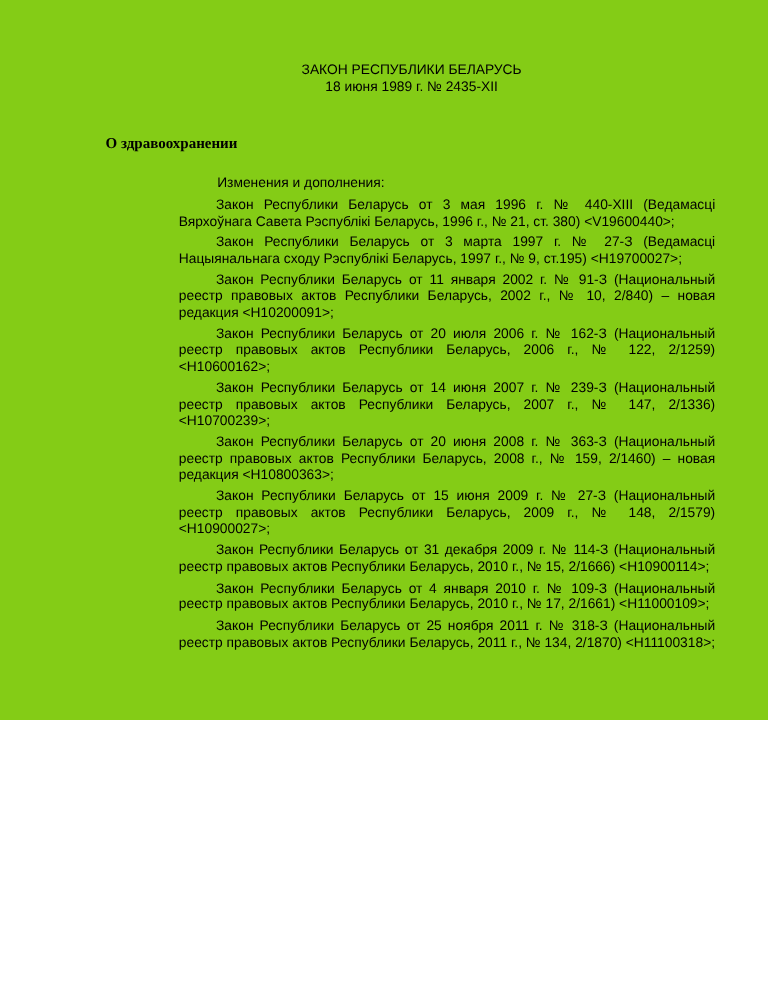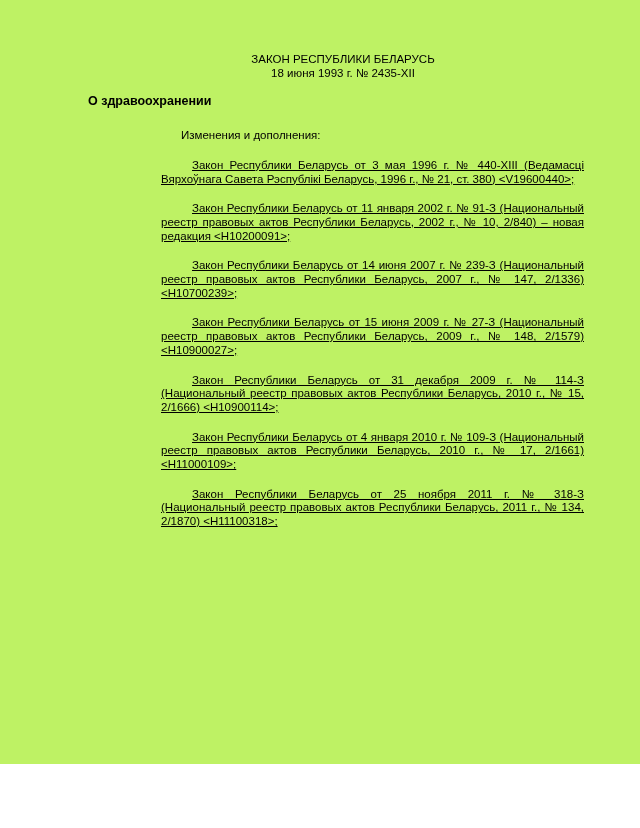--- a/index.html
+++ b/index.html
@@ -3,76 +3,79 @@
 <meta charset="utf-8">
 <style>
   html, body {
     margin: 0;
     padding: 0;
     background: #ffffff;
   }
   .page {
     position: relative;
     width: 640px;
-    height: 764px;
-    background: #bef264;
+    height: 600px;
+    background: #84cc16;
     box-sizing: border-box;
     padding: 53px 42px 0 88px;
     font-family: "Liberation Sans", sans-serif;
     font-size: 11.5px;
     line-height: 13.7px;
     color: #000000;
     overflow: hidden;
   }
   .doc-header {
     text-align: center;
   }
   .doc-header div {
     white-space: nowrap;
   }
   .doc-title {
-    margin-top: 15px;
+    margin-top: 33px;
     font-size: 12.5px;
     font-weight: bold;
+    font-family: Liberation Serif, serif;
   }
   .amendments {
     margin-top: 20px;
     margin-left: 57px;
     width: 455px;
     text-align: justify;
   }
   .amendments-label {
     text-align: left;
     padding-left: 36px;
   }
   p.amend {
-    margin: 16px;
+    margin: 4px;
     padding: 0;
     text-indent: 31px;
     text-align: justify;
-    text-decoration: underline;
   }
 </style>
 </head>
 <body>
 
 <div class="page">
 
   <div class="doc-header">
     <div>ЗАКОН РЕСПУБЛИКИ БЕЛАРУСЬ</div>
-    <div>18 июня 1993 г. № 2435-XII</div>
+    <div>18 июня 1989 г. № 2435-XII</div>
   </div>
 
   <div class="doc-title">О здравоохранении</div>
 
   <div class="amendments">
     <div class="amendments-label">Изменения и дополнения:</div>
 
     <p class="amend">Закон Республики Беларусь от 3 мая 1996 г. № 440-XIII (Ведамасці Вярхоўнага Савета Рэспублікі Беларусь, 1996 г., № 21, ст. 380) &lt;V19600440&gt;;</p>
+    <p class="amend">Закон Республики Беларусь от 3 марта 1997 г. № 27-З (Ведамасці Нацыянальнага сходу Рэспублікі Беларусь, 1997 г., № 9, ст.195) &lt;H19700027&gt;;</p>
     <p class="amend">Закон Республики Беларусь от 11 января 2002 г. № 91-З (Национальный реестр правовых актов Республики Беларусь, 2002 г., № 10, 2/840) – новая редакция &lt;H10200091&gt;;</p>
+    <p class="amend">Закон Республики Беларусь от 20 июля 2006 г. № 162-З (Национальный реестр правовых актов Республики Беларусь, 2006 г., № 122, 2/1259) &lt;H10600162&gt;;</p>
     <p class="amend">Закон Республики Беларусь от 14 июня 2007 г. № 239-З (Национальный реестр правовых актов Республики Беларусь, 2007 г., № 147, 2/1336) &lt;H10700239&gt;;</p>
+    <p class="amend">Закон Республики Беларусь от 20 июня 2008 г. № 363-З (Национальный реестр правовых актов Республики Беларусь, 2008 г., № 159, 2/1460) – новая редакция &lt;H10800363&gt;;</p>
     <p class="amend">Закон Республики Беларусь от 15 июня 2009 г. № 27-З (Национальный реестр правовых актов Республики Беларусь, 2009 г., № 148, 2/1579) &lt;H10900027&gt;;</p>
     <p class="amend">Закон Республики Беларусь от 31 декабря 2009 г. № 114-З (Национальный реестр правовых актов Республики Беларусь, 2010 г., № 15, 2/1666) &lt;H10900114&gt;;</p>
     <p class="amend">Закон Республики Беларусь от 4 января 2010 г. № 109-З (Национальный реестр правовых актов Республики Беларусь, 2010 г., № 17, 2/1661) &lt;H11000109&gt;;</p>
     <p class="amend">Закон Республики Беларусь от 25 ноября 2011 г. № 318-З (Национальный реестр правовых актов Республики Беларусь, 2011 г., № 134, 2/1870) &lt;H11100318&gt;;</p>
   </div>
 
 </div>
 
 </body></html>

